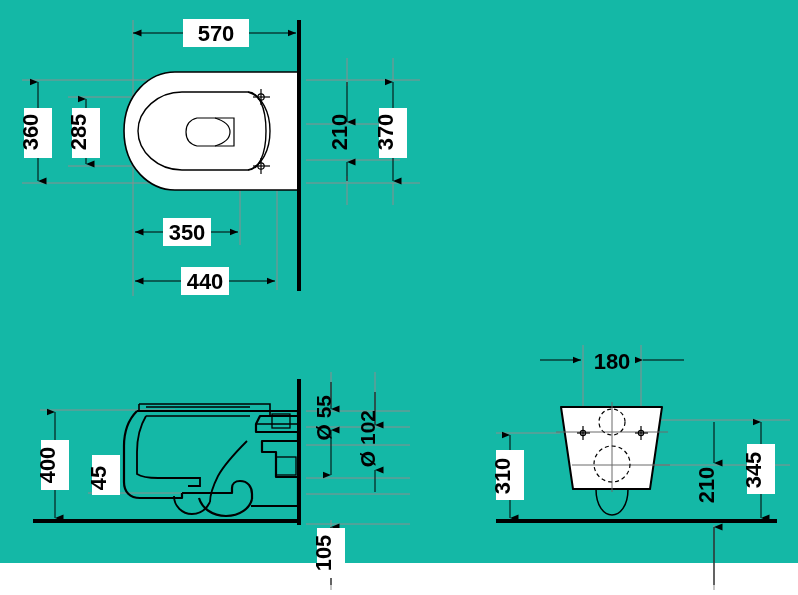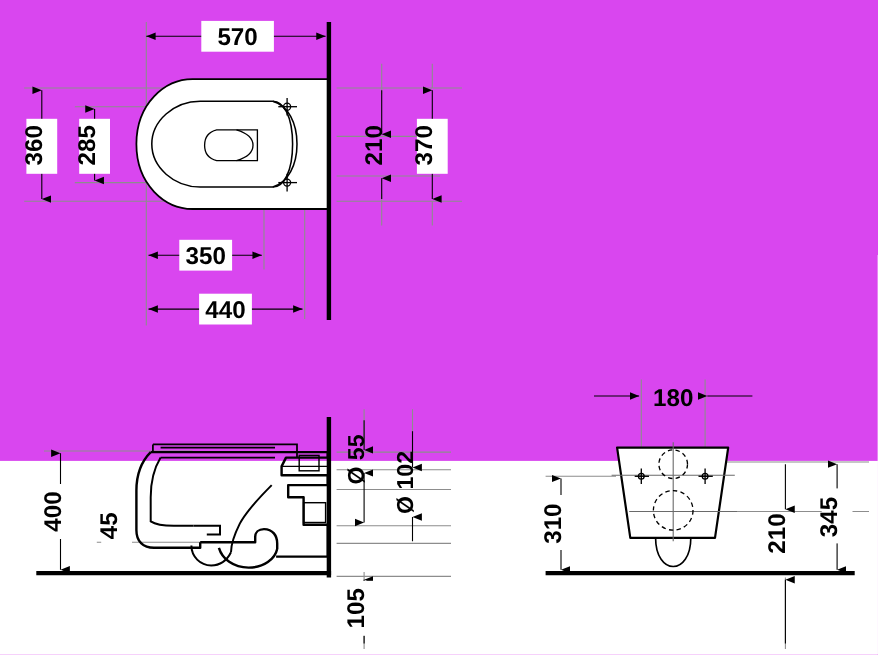--- a/index.html
+++ b/index.html
@@ -9,22 +9,22 @@
   }
   body {
     width: 798px;
     height: 595px;
     font-family: "Liberation Sans", sans-serif;
     overflow: hidden;
   }
   #drawing-root {
     position: relative;
     width: 798px;
-    height: 419px;
-    background: #d946ef;
+    height: 563px;
+    background: #14b8a6;
   }
   svg.sheet {
     position: absolute;
     left: 0;
     top: 0;
     width: 798px;
     height: 595px;
     display: block;
   }
   .dimtext {

